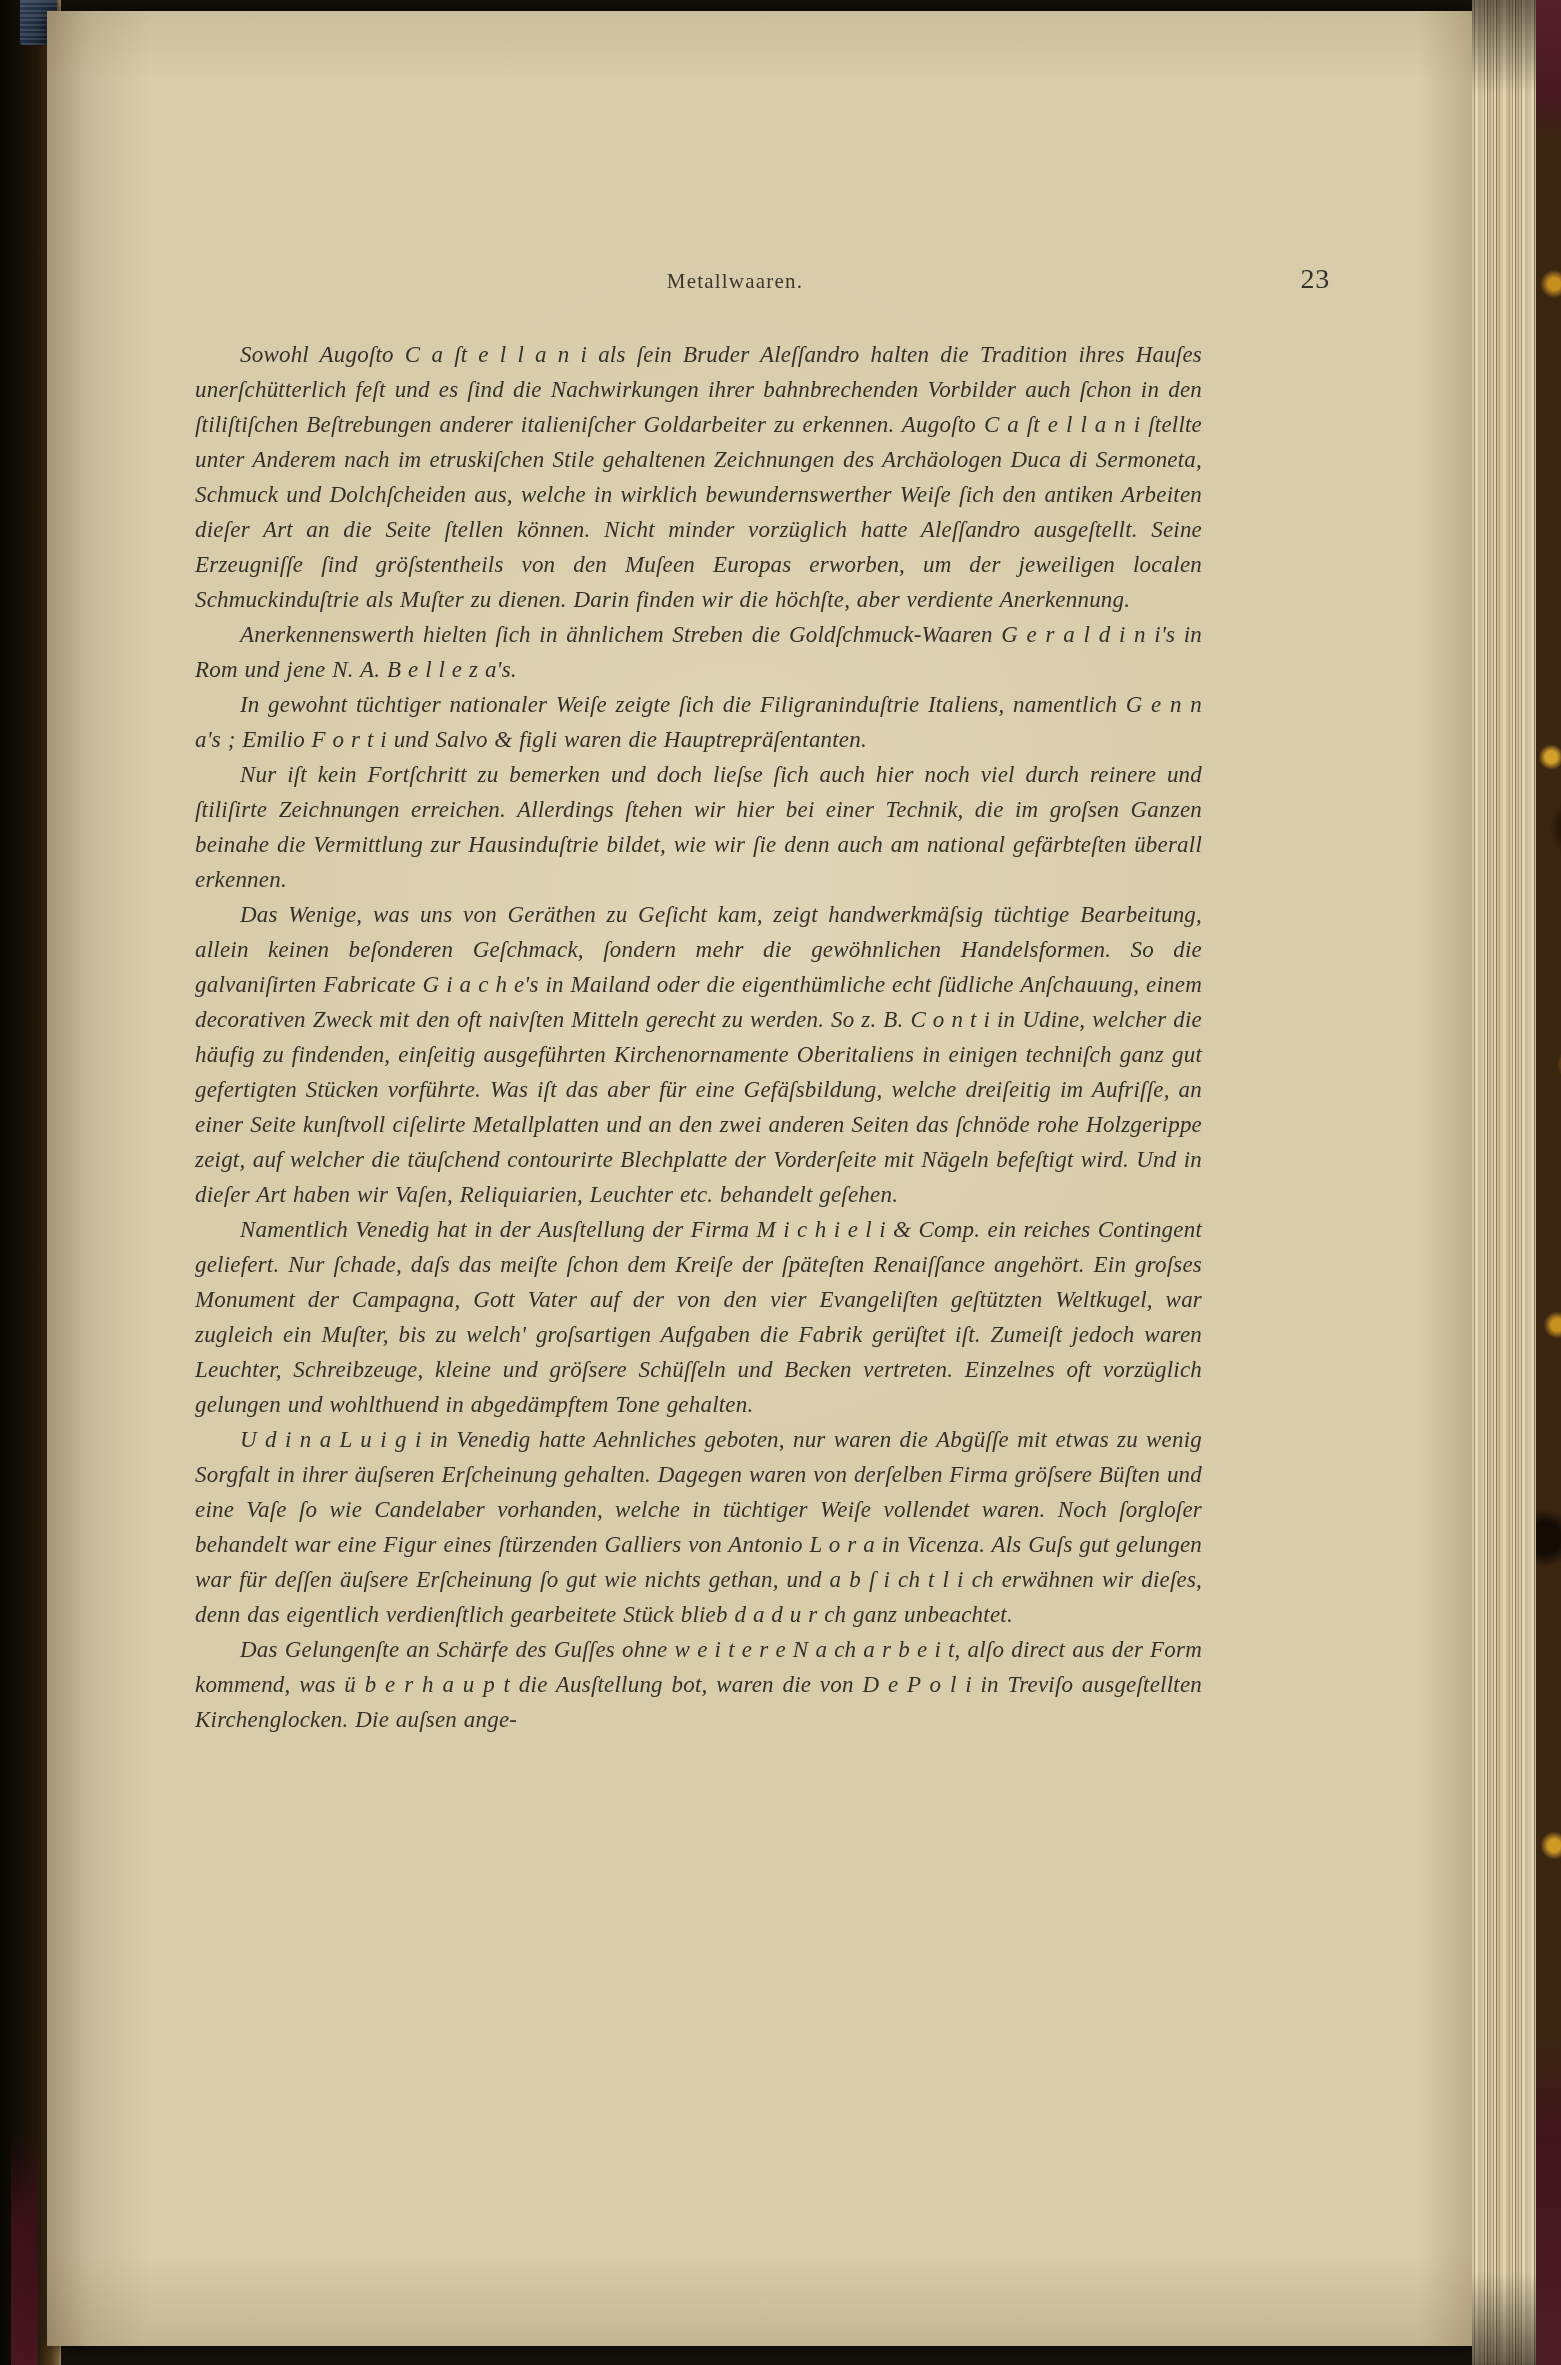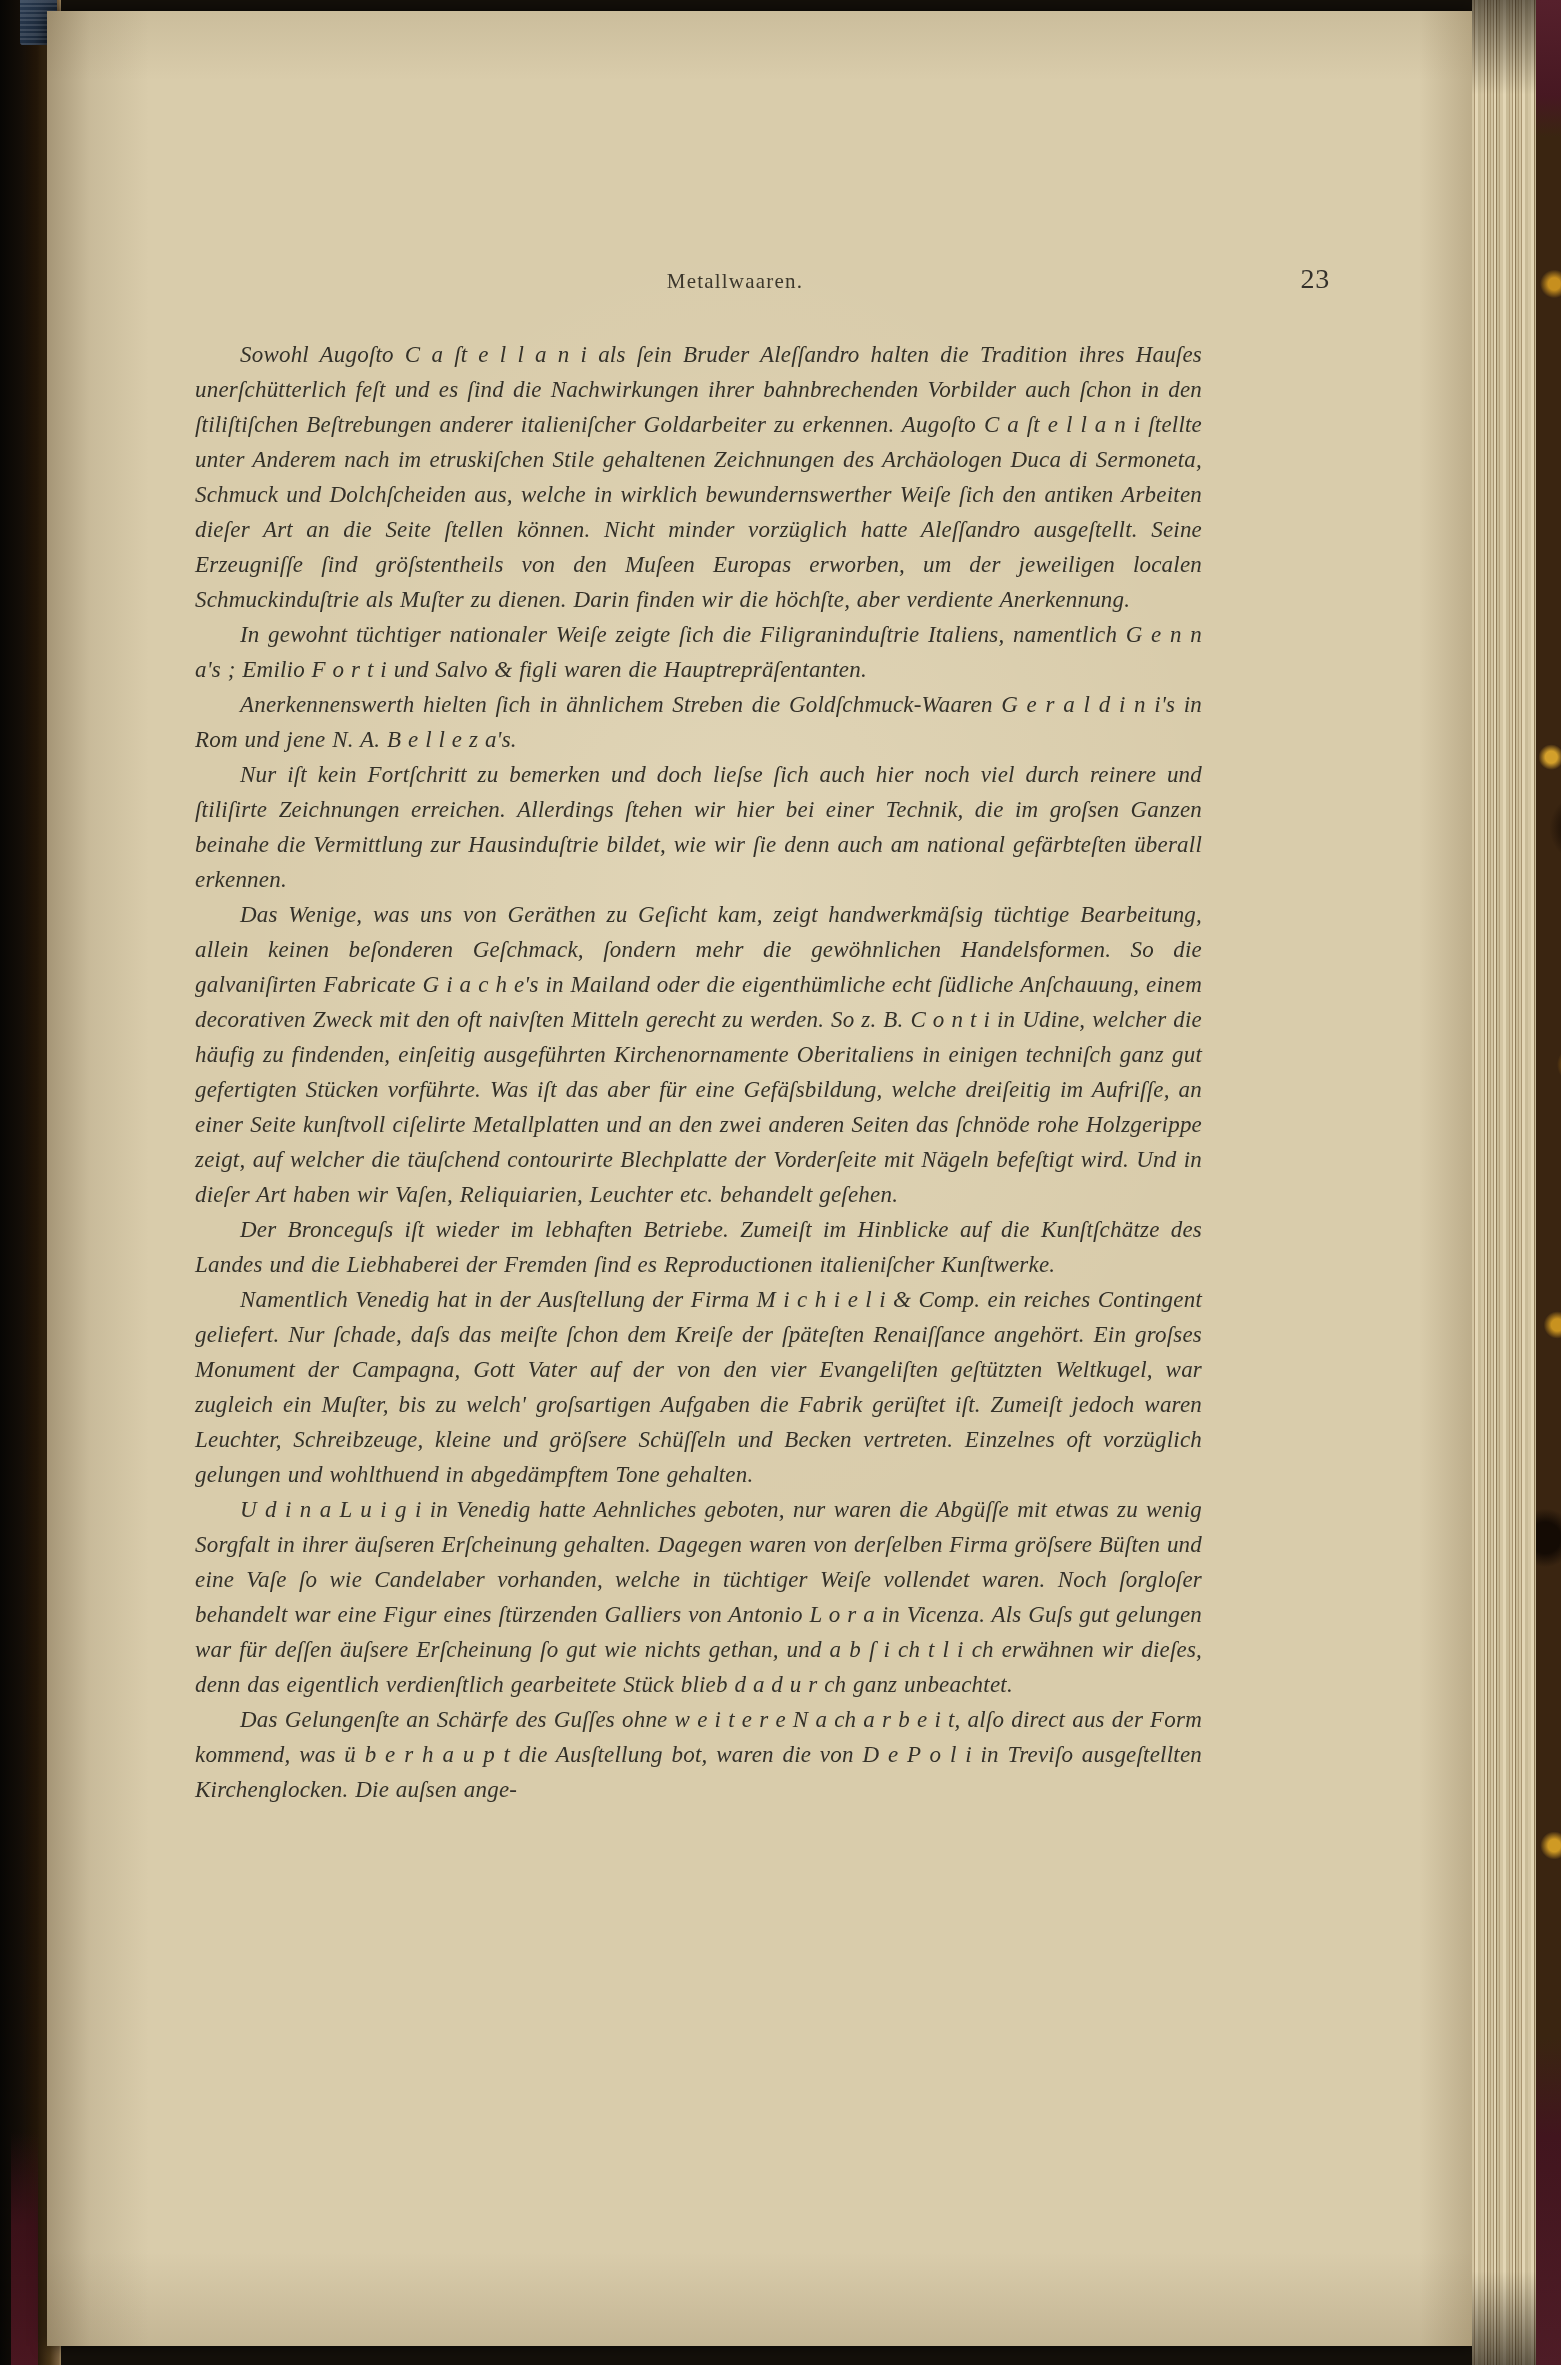--- a/index.html
+++ b/index.html
@@ -108,25 +108,24 @@
   <div class="spine-blue"></div>
   <div class="binding-red-bottom"></div>
 
   <div class="page">
     <div class="running-head-row">
       <div class="running-head">Metallwaaren.</div>
       <div class="page-number">23</div>
     </div>
     <div class="text-block">
       <p>Sowohl Augoſto C a ſt e l l a n i als ſein Bruder Aleſſandro halten die Tradition ihres Hauſes unerſchütterlich feſt und es ſind die Nachwirkungen ihrer bahnbrechenden Vorbilder auch ſchon in den ſtiliſtiſchen Beſtrebungen anderer italieniſcher Goldarbeiter zu erkennen. Augoſto C a ſt e l l a n i ſtellte unter Anderem nach im etruskiſchen Stile gehaltenen Zeichnungen des Archäologen Duca di Sermoneta, Schmuck und Dolchſcheiden aus, welche in wirklich bewundernswerther Weiſe ſich den antiken Arbeiten dieſer Art an die Seite ſtellen können. Nicht minder vorzüglich hatte Aleſſandro ausgeſtellt. Seine Erzeugniſſe ſind gröſstentheils von den Muſeen Europas erworben, um der jeweiligen localen Schmuckinduſtrie als Muſter zu dienen. Darin finden wir die höchſte, aber verdiente Anerkennung.</p>
+      <p>Anerkennenswerth hielten ſich in ähnlichem Streben die Goldſchmuck-Waaren G e r a l d i n i's in Rom und jene N. A. B e l l e z a's.</p>
       <p>In gewohnt tüchtiger nationaler Weiſe zeigte ſich die Filigraninduſtrie Italiens, namentlich G e n n a's ; Emilio F o r t i und Salvo &amp; figli waren die Hauptrepräſentanten.</p>
-      <p>Anerkennenswerth hielten ſich in ähnlichem Streben die Goldſchmuck-Waaren G e r a l d i n i's in Rom und jene N. A. B e l l e z a's.</p>
       <p>Nur iſt kein Fortſchritt zu bemerken und doch lieſse ſich auch hier noch viel durch reinere und ſtiliſirte Zeichnungen erreichen. Allerdings ſtehen wir hier bei einer Technik, die im groſsen Ganzen beinahe die Vermittlung zur Hausinduſtrie bildet, wie wir ſie denn auch am national gefärbteſten überall erkennen.</p>
       <p>Das Wenige, was uns von Geräthen zu Geſicht kam, zeigt handwerkmäſsig tüchtige Bearbeitung, allein keinen beſonderen Geſchmack, ſondern mehr die gewöhnlichen Handelsformen. So die galvaniſirten Fabricate G i a c h e's in Mailand oder die eigenthümliche echt ſüdliche Anſchauung, einem decorativen Zweck mit den oft naivſten Mitteln gerecht zu werden. So z. B. C o n t i in Udine, welcher die häufig zu findenden, einſeitig ausgeführten Kirchenornamente Oberitaliens in einigen techniſch ganz gut gefertigten Stücken vorführte. Was iſt das aber für eine Gefäſsbildung, welche dreiſeitig im Aufriſſe, an einer Seite kunſtvoll ciſelirte Metallplatten und an den zwei anderen Seiten das ſchnöde rohe Holzgerippe zeigt, auf welcher die täuſchend contourirte Blechplatte der Vorderſeite mit Nägeln befeſtigt wird. Und in dieſer Art haben wir Vaſen, Reliquiarien, Leuchter etc. behandelt geſehen.</p>
-      <p>Der Bronceguſs iſt wieder im lebhaften Betriebe. Zumeiſt im Hinblicke auf die Kunſtſchätze des Landes und die Liebhaberei der Fremden ſind es Reproductionen italieniſcher Kunſtwerke.</p>
       <p>Namentlich Venedig hat in der Ausſtellung der Firma M i c h i e l i &amp; Comp. ein reiches Contingent geliefert. Nur ſchade, daſs das meiſte ſchon dem Kreiſe der ſpäteſten Renaiſſance angehört. Ein groſses Monument der Campagna, Gott Vater auf der von den vier Evangeliſten geſtützten Weltkugel, war zugleich ein Muſter, bis zu welch' groſsartigen Aufgaben die Fabrik gerüſtet iſt. Zumeiſt jedoch waren Leuchter, Schreibzeuge, kleine und gröſsere Schüſſeln und Becken vertreten. Einzelnes oft vorzüglich gelungen und wohlthuend in abgedämpftem Tone gehalten.</p>
       <p>U d i n a  L u i g i in Venedig hatte Aehnliches geboten, nur waren die Abgüſſe mit etwas zu wenig Sorgfalt in ihrer äuſseren Erſcheinung gehalten. Dagegen waren von derſelben Firma gröſsere Büſten und eine Vaſe ſo wie Candelaber vorhanden, welche in tüchtiger Weiſe vollendet waren. Noch ſorgloſer behandelt war eine Figur eines ſtürzenden Galliers von Antonio L o r a in Vicenza. Als Guſs gut gelungen war für deſſen äuſsere Erſcheinung ſo gut wie nichts gethan, und a b ſ i ch t l i ch erwähnen wir dieſes, denn das eigentlich verdienſtlich gearbeitete Stück blieb d a d u r ch ganz unbeachtet.</p>
       <p>Das Gelungenſte an Schärfe des Guſſes ohne w e i t e r e  N a ch a r b e i t, alſo direct aus der Form kommend, was ü b e r h a u p t die Ausſtellung bot, waren die von D e  P o l i in Treviſo ausgeſtellten Kirchenglocken. Die auſsen ange-</p>
     </div>
   </div>
 
   <div class="page-edges"></div>
   <div class="marbled-cover"></div>
   <div class="marble-maroon-top"></div>
   <div class="marble-maroon-bottom"></div>

